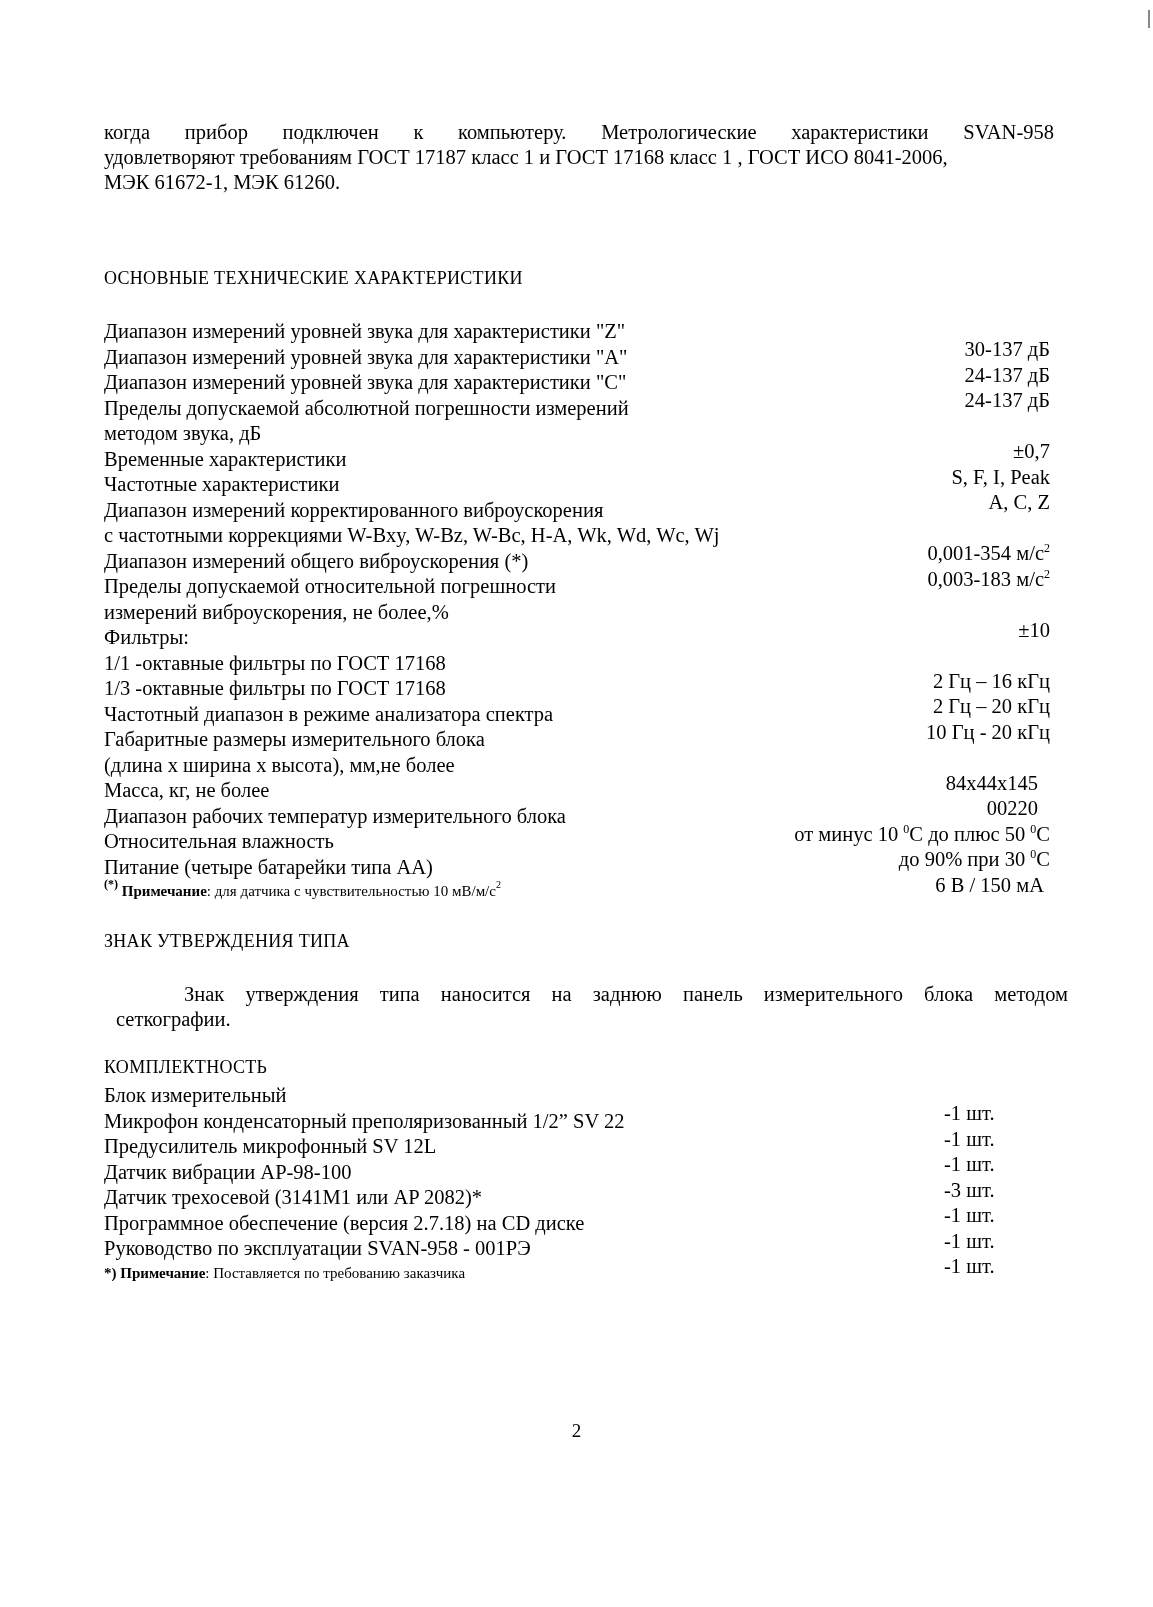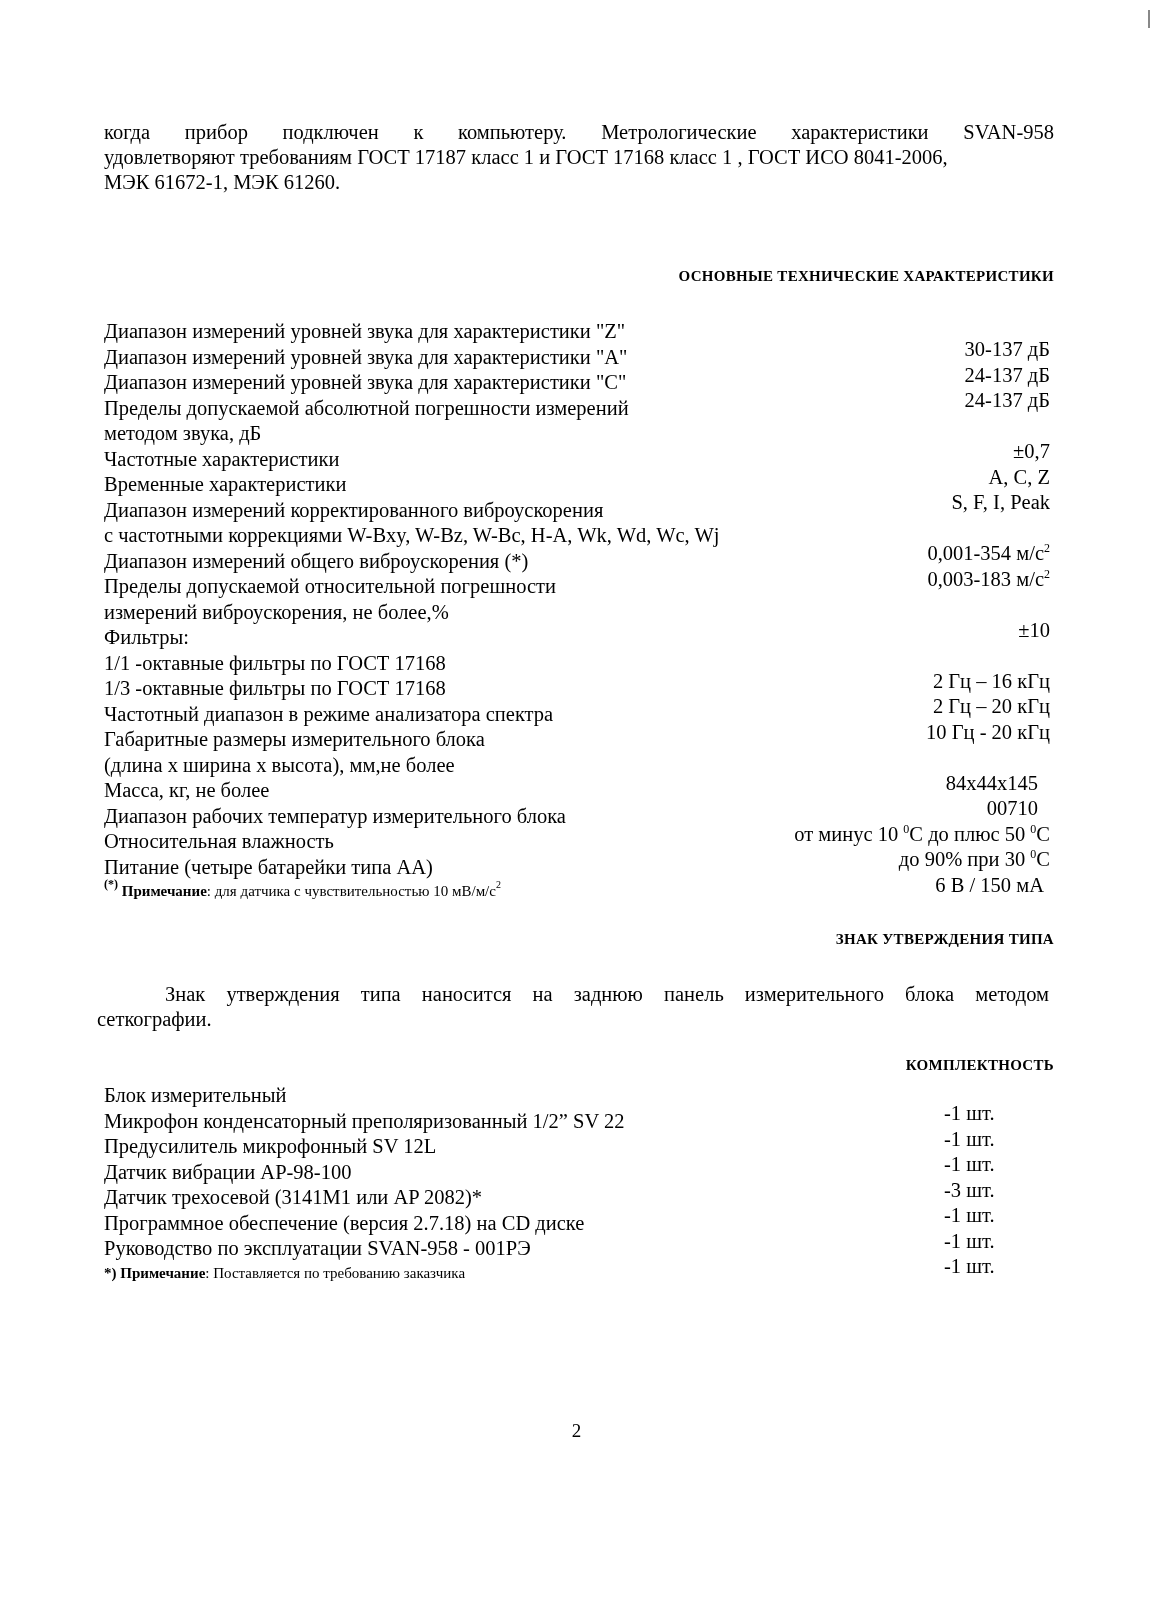--- a/index.html
+++ b/index.html
@@ -5,31 +5,31 @@
   html, body { margin: 0; padding: 0; background: #ffffff; }
   body {
     width: 1153px; height: 1607px; position: relative; overflow: hidden;
     font-family: "Liberation Serif", "DejaVu Serif", serif;
     color: #000; font-size: 20.5px;
   }
   .edge-mark { position: absolute; left: 1148px; top: 10px; width: 2px; height: 18px; background: #888; }
   .intro { position: absolute; left: 104px; top: 120px; width: 950px; line-height: 25px; }
   .intro .l1 { text-align: justify; text-align-last: justify; }
   .heading {
-    position: absolute; left: 104px; width: 950px; text-align: right;
-    font-weight: bold; font-size: 15px; letter-spacing: 0.3px;
+    position: absolute; left: 104px; width: 950px; text-align: left;
+    font-weight: normal; font-size: 18px; letter-spacing: 0.3px;
   }
   .spec { position: absolute; left: 104px; width: 946px; }
   .row { display: flex; justify-content: space-between; height: 25.5px; line-height: 25.5px; white-space: nowrap; }
   .row .lbl { flex: 0 0 auto; }
   .row .val { flex: 0 0 auto; text-align: right; margin-top: 18px; }
   sup { font-size: 12px; vertical-align: 8px; line-height: 0; }
   .note { font-size: 15px; height: 22px; line-height: 22px; white-space: nowrap; }
   .note b { font-weight: bold; }
-  .para { position: absolute; left: 97px; top: 982px; width: 952px; line-height: 25px; }
+  .para { position: absolute; left: 116px; top: 982px; width: 952px; line-height: 25px; }
   .para .l1 { text-align: justify; text-align-last: justify; text-indent: 68px; }
   .kit { position: absolute; left: 104px; top: 1083px; width: 900px; }
   .kit .row .val { width: 60px; text-align: left; }
   .page-num { position: absolute; left: 0; width: 1153px; top: 1420px; text-align: center; font-size: 19px; }
 </style>
 </head>
 <body>
 
 <div class="edge-mark"></div>
 
@@ -56,26 +56,26 @@
     </div>
   <div class="row">
       <span class="lbl">Пределы допускаемой абсолютной погрешности измерений</span>
       <span class="val"></span>
     </div>
   <div class="row">
       <span class="lbl">методом звука, дБ</span>
       <span class="val">±0,7</span>
     </div>
   <div class="row">
+      <span class="lbl">Временные характеристики</span>
+      <span class="val">S, F, I, Peak</span>
+    </div>
+  <div class="row">
       <span class="lbl">Частотные характеристики</span>
       <span class="val">A, C, Z</span>
-    </div>
-  <div class="row">
-      <span class="lbl">Временные характеристики</span>
-      <span class="val">S, F, I, Peak</span>
     </div>
   <div class="row">
       <span class="lbl">Диапазон измерений  корректированного виброускорения</span>
       <span class="val"></span>
     </div>
   <div class="row">
       <span class="lbl">с частотными коррекциями W-Bxy, W-Bz, W-Bc, H-A, Wk, Wd, Wc, Wj</span>
       <span class="val"><span>0,001-354 м/с</span><sup>2</sup></span>
     </div>
   <div class="row">
@@ -109,21 +109,21 @@
   <div class="row">
       <span class="lbl">Габаритные размеры измерительного блока</span>
       <span class="val"></span>
     </div>
   <div class="row">
       <span class="lbl">(длина х ширина х высота), мм,не более</span>
       <span class="val" style="padding-right:12px;">84x44x145</span>
     </div>
   <div class="row">
       <span class="lbl">Масса, кг, не более</span>
-      <span class="val" style="padding-right:12px;">00710</span>
+      <span class="val" style="padding-right:12px;">00220</span>
     </div>
   <div class="row">
       <span class="lbl">Диапазон рабочих температур измерительного блока</span>
       <span class="val"><span>от минус 10 </span><sup>0</sup><span>С до плюс 50 </span><sup>0</sup><span>С</span></span>
     </div>
   <div class="row">
       <span class="lbl">Относительная влажность</span>
       <span class="val"><span>до 90% при 30 </span><sup>0</sup><span>С</span></span>
     </div>
   <div class="row">

